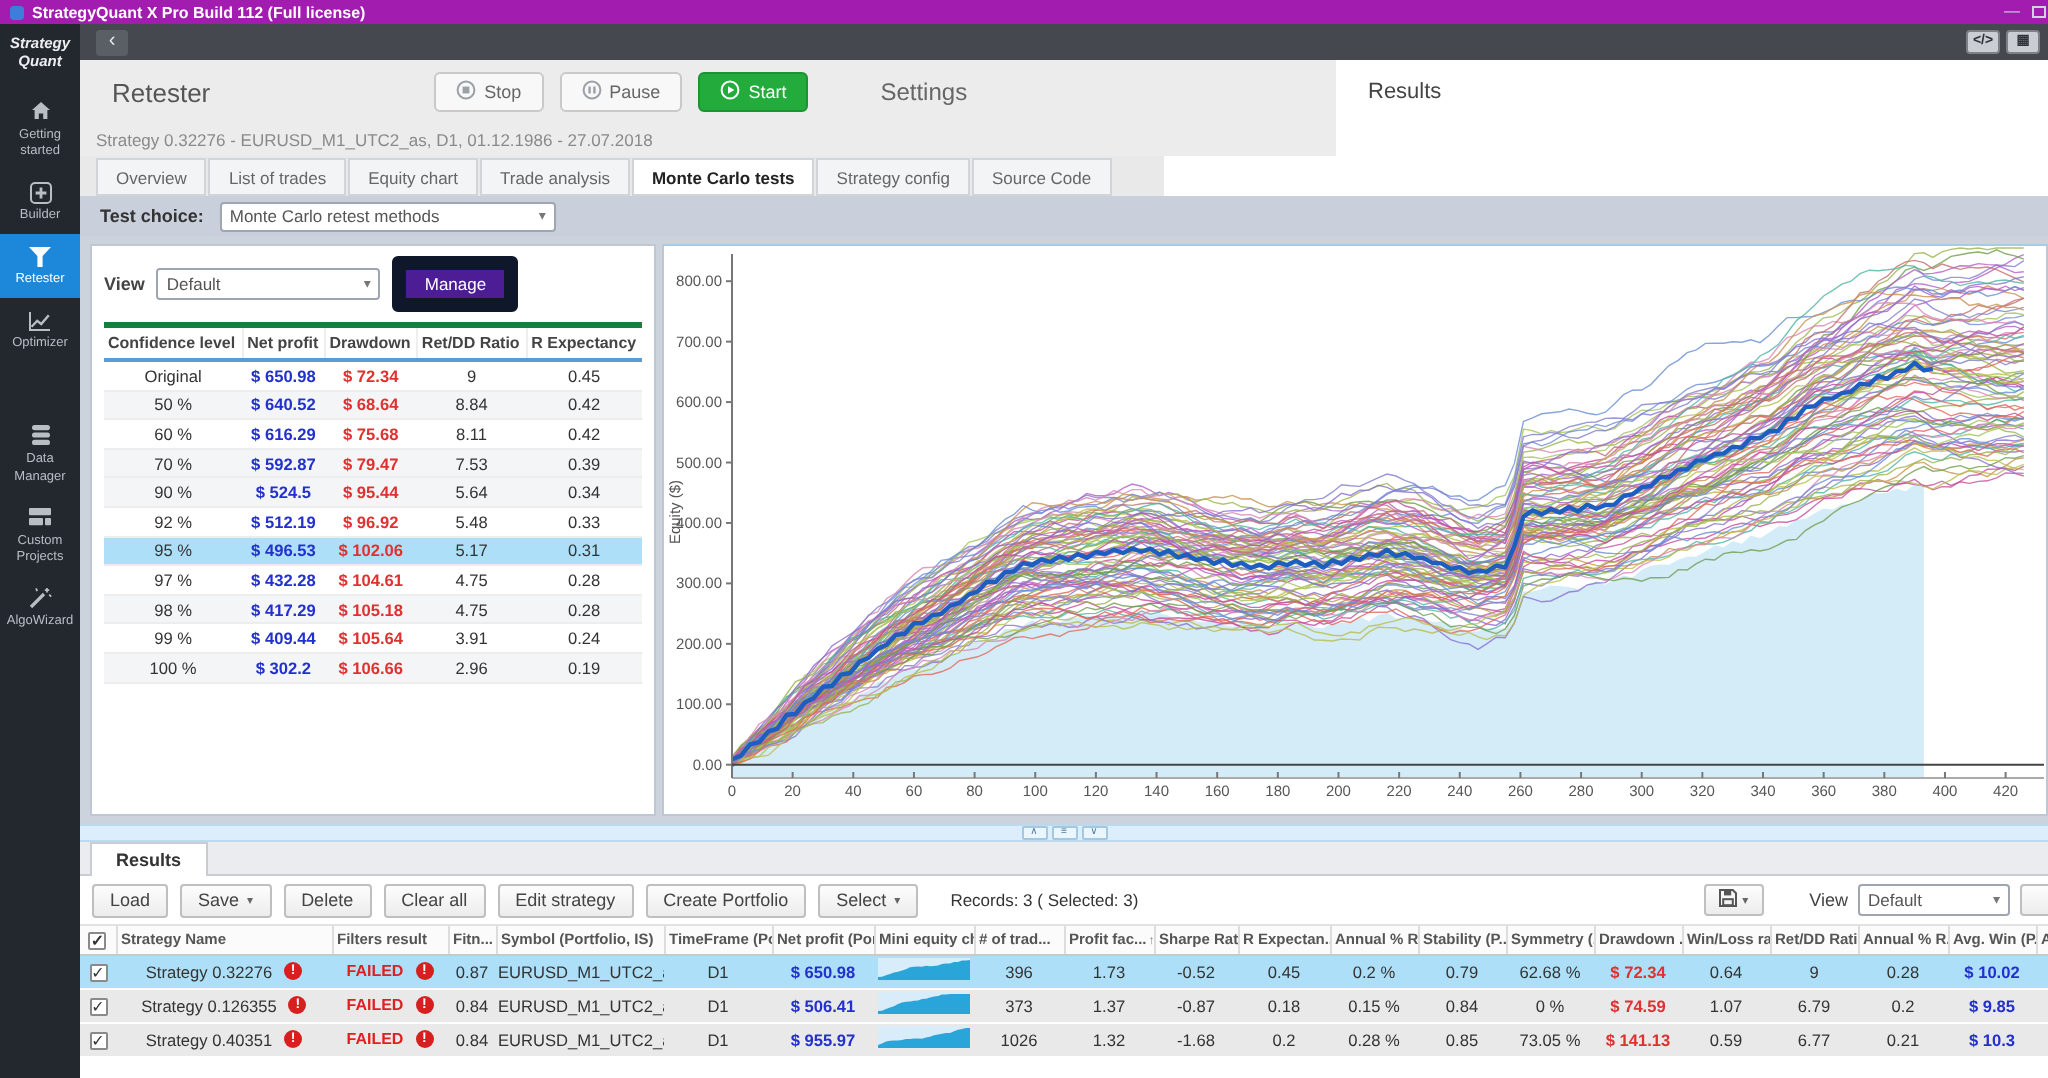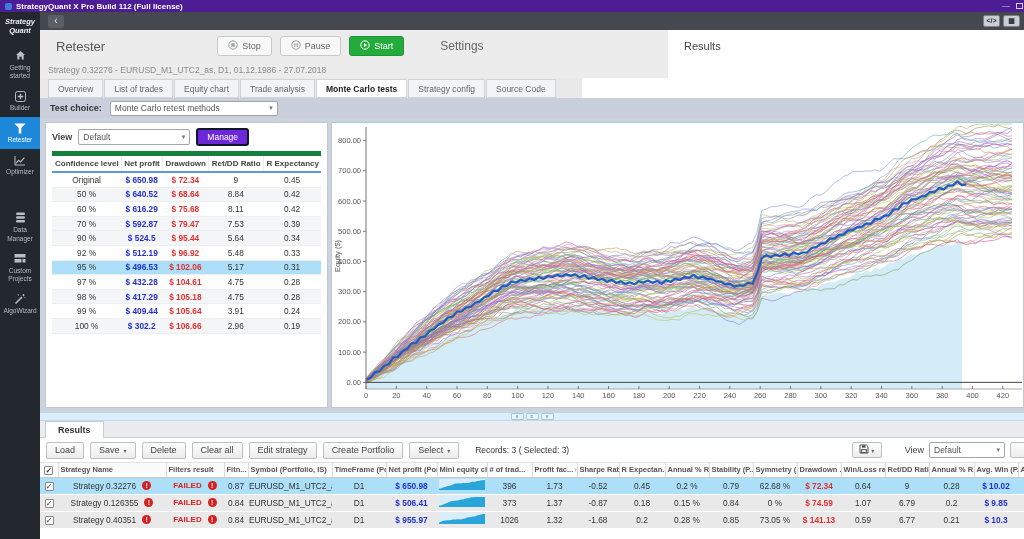--- a/index.html
+++ b/index.html
@@ -1,21 +1,21 @@
 <!DOCTYPE html>
 <html><head>
 <meta charset="utf-8">
 <style>
 *{margin:0;padding:0;box-sizing:border-box}
 html,body{width:1024px;height:539px;overflow:hidden}
 body{font-family:"Liberation Sans",sans-serif;background:#fff;position:relative;font-size:9px;color:#333}
 svg{font-family:"Liberation Sans",sans-serif}
 .cur{cursor:pointer}
 
-.titlebar{height:12px;background:#4c1d95;color:#fff;display:flex;align-items:center;padding:0 5px;gap:4px}
+.titlebar{height:12px;background:#a21caf;color:#fff;display:flex;align-items:center;padding:0 5px;gap:4px}
 .appicon{width:7px;height:7px;background:#3d7edb;border-radius:2px;flex-shrink:0}
 .tb-title{font-size:8px;font-weight:bold;white-space:nowrap}
 .winbtns{margin-left:auto;display:flex;align-items:center;gap:6px;color:#cfd3e0}
 .min{font-size:8px;line-height:8px}
 .maxbox{width:7px;height:6px;border:1px solid #cfd3e0;margin-right:-4px}
 
 .app{display:flex;height:527px}
 .sidebar{width:40px;background:#23272e;color:#b9bdc4;flex-shrink:0;display:flex;flex-direction:column;align-items:center}
 .logo{color:#eceef2;font-style:italic;font-weight:bold;font-size:7.5px;line-height:1.25;text-align:center;padding:5px 0 9px}
 .nav-item{width:100%;padding:5px 1px 5px;text-align:center;font-size:6.5px;line-height:1.25}
@@ -53,23 +53,23 @@
 .select{background:#fff;border:1px solid #9fa6b2;border-radius:2px;display:flex;align-items:center;font-size:8.5px;color:#555;padding:0 4px;height:15px}
 .select .val{flex:1;white-space:nowrap;overflow:hidden}
 .select .caret{color:#777;font-size:7px;margin-left:4px}
 .tc-select{width:168px}
 
 .content{height:294px;background:#cdd3dd;display:flex;gap:3px;padding:4px 0 4px 5px}
 .mc-panel{width:283px;background:#fff;border:1px solid #bfc7d2;padding:5px 6px;flex-shrink:0}
 .viewrow{display:flex;align-items:center;gap:6px;margin-bottom:5px}
 .view-lbl{font-size:9px;font-weight:bold;color:#444}
 .view-select{width:112px;height:16px}
-.btn-manage{background:#6d28d9;border:2px solid #0f172a;color:#fff;font-size:8.5px;padding:2px 9px;border-radius:3px}
+.btn-manage{background:#4c1d95;border:7px solid #0f172a;color:#fff;font-size:8.5px;padding:2px 9px;border-radius:3px}
 table.mc{width:100%;border-collapse:collapse;font-size:8.3px;color:#333}
-table.mc th{font-size:8px;color:#444;font-weight:bold;text-align:right;padding:3px 2px;border-bottom:2px solid #5b9bd5;border-top:5px solid #15803d;border-left:1px solid #eee;white-space:nowrap}
+table.mc th{font-size:8px;color:#444;font-weight:bold;text-align:left;padding:3px 2px;border-bottom:2px solid #5b9bd5;border-top:3px solid #15803d;border-left:1px solid #eee;white-space:nowrap}
 table.mc th:first-child{border-left:none}
 table.mc td{text-align:center;padding:1.8px 2px;border-bottom:1px solid #ededed;white-space:nowrap}
 table.mc tr.odd{background:#f4f5f7}
 table.mc tr.sel{background:#ade0f8}
 .v-blue{color:#2230cc;font-weight:bold}
 .v-red{color:#e03131;font-weight:bold}
 .chart-panel{flex:1;min-width:0;background:#fff;border:1px solid #bfc7d2;border-top-color:#a6cbe5;position:relative;overflow:hidden}
 
 .splitter{height:9px;background:#dceefb;border-top:1px solid #bcd9ee;border-bottom:1px solid #bcd9ee;display:flex;align-items:center;justify-content:center;gap:2px}
 .split-btn{width:13px;height:7px;background:#eaf5fc;border:1px solid #a3c8e0;border-radius:1px;font-size:5px;line-height:4px;color:#4a7ea6;text-align:center}

